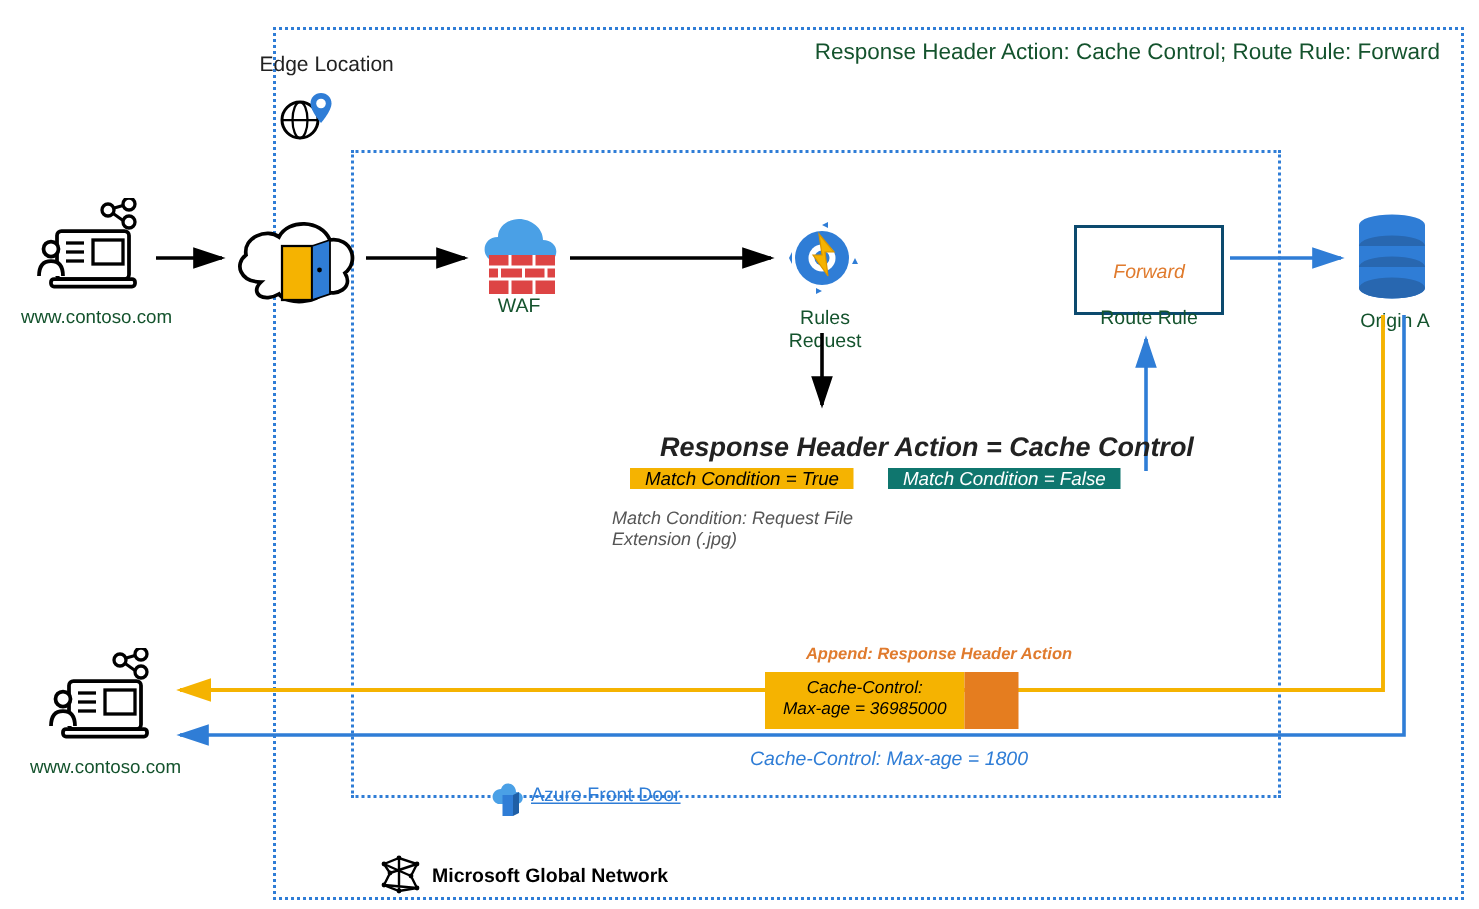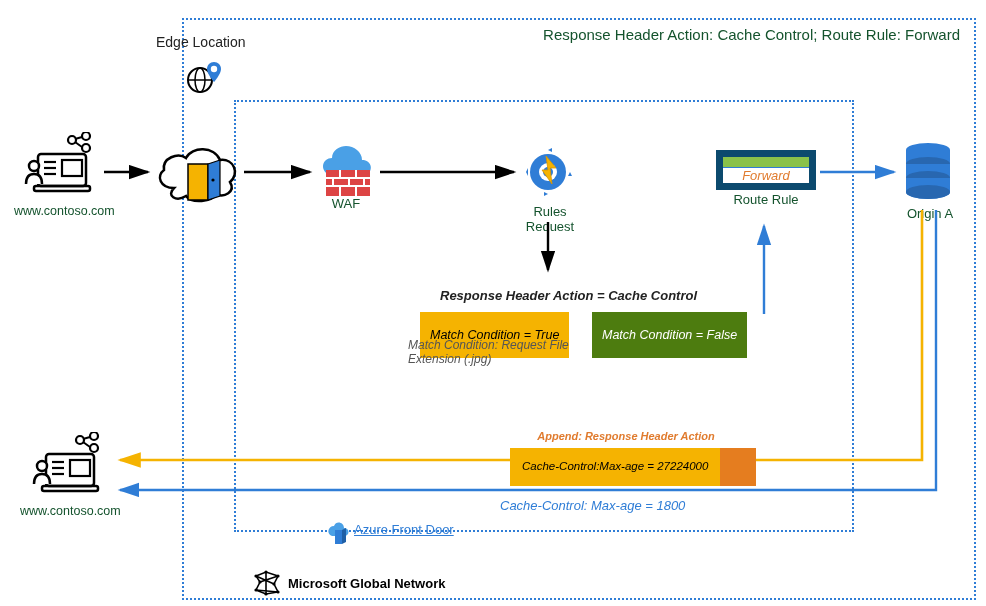--- a/index.html
+++ b/index.html
@@ -12,42 +12,42 @@
     font-size: 13px;
     color: #222;
   }
   .abs { position: absolute; }
   .dashed-box {
     border: 2px dotted #2f7dd6;
     position: absolute;
   }
   .label { text-align: center; color: #14532d; }
   .top-title { position: absolute; top: 26px; right: 26px; font-size: 15px; color: #14532d; }
-  .edge-label { position: absolute; top: 34px; left: 156px; font-size: 14px; }
+  .edge-label { position: absolute; top: 34px; left: 173px; font-size: 14px; }
   .user-icon svg { display:block; }
   .pill {
-    color: #fff; font-size: 12.5px; padding: 16px 10px;
+    color: #fff; font-size: 12.5px; padding: 0 10px;
     font-style: italic; white-space: nowrap;
   }
   .pill-yellow { background: #f5b301; color:#000; }
-  .pill-blue { background: #4d7c0f; }
+  .pill-blue { background: #0f766e; }
   .small-note { font-style: italic; color: #555; font-size: 12px; }
   .route-box {
-    border: 7px solid #0c4a6e; width: 100px; height: 40px;
-    display:flex; flex-direction:column;
+    border: 2px solid #0c4a6e; width: 100px; height: 60px;
+    display:flex; flex-direction:row;
   }
   .route-box .bar { background:#8ac24a; height:12px; border-bottom:1px solid #2f7dd6; }
   .route-box .txt { flex:1; display:flex; align-items:center; justify-content:center; color:#e07b2e; font-style:italic; font-size:13px; }
   .append-title { color:#e07b2e; font-style:italic; font-size:11px; font-weight:600; text-align:center; }
   .cache-box {
     display:flex; align-items:stretch; height:38px;
   }
   .cache-box .yel {
     background:#f5b301; color:#000; font-style:italic; font-size:11.5px;
-    display:flex; align-items:center; justify-content:center;
+    display:flex; flex-direction:column; align-items:center; justify-content:center;
     padding:0 12px; line-height:1.2;
   }
   .cache-box .orng {
     background:#e57d1f; width:36px;
   }
   .blue-note { color:#2f7dd6; font-style:italic; font-size:13px; }
   .afd-label { color:#2f7dd6; font-size:13px; }
   .mgn-label { font-size:13px; color:#000;font-weight:bold; }
   .cylinder svg{display:block;}
 </style>
@@ -128,21 +128,21 @@
     <circle cx="28" cy="28" r="5" fill="#2f7dd6"></circle>
     <path d="M26 12 L36 24 L30 24 L32 40 L22 26 L28 26 Z" fill="#f5b301" stroke="#d89400" stroke-width="0.8"></path>
   </svg>
 </div>
 <div class="abs label" style="left:510px; top:204px; width:80px;">Rules Request</div>
 
 <div class="abs route-box" style="left:716px; top:150px;">
   <div class="bar"></div>
   <div class="txt">Forward</div>
 </div>
-<div class="abs label" style="left:716px; top:192px; width:100px;">Route Rule</div>
+<div class="abs label" style="left:716px; top:204px; width:100px;">Route Rule</div>
 
 <div class="abs cylinder" style="left:902px; top:142px;">
   <svg width="52" height="62" viewBox="0 0 52 62">
     <ellipse cx="26" cy="8" rx="22" ry="7" fill="#2f7dd6"></ellipse>
     <path d="M4 8 L4 22 A22 7 0 0 0 48 22 L48 8" fill="#2f7dd6"></path>
     <ellipse cx="26" cy="22" rx="22" ry="7" fill="#2867b0"></ellipse>
     <path d="M4 22 L4 36 A22 7 0 0 0 48 36 L48 22" fill="#2f7dd6"></path>
     <ellipse cx="26" cy="36" rx="22" ry="7" fill="#2867b0"></ellipse>
     <path d="M4 36 L4 50 A22 7 0 0 0 48 50 L48 36" fill="#2f7dd6"></path>
     <ellipse cx="26" cy="50" rx="22" ry="7" fill="#2867b0"></ellipse>
@@ -173,33 +173,33 @@
 
   <line x1="548" y1="222" x2="548" y2="270" stroke="#000" stroke-width="2.4" marker-end="url(#ab)"></line>
 
   <path d="M764 314 L764 226" stroke="#2f7dd6" stroke-width="2.4" fill="none" marker-end="url(#abl)"></path>
 
   <path d="M922 210 L922 460 L120 460" stroke="#f5b301" stroke-width="2.6" fill="none" marker-end="url(#aye)"></path>
 
   <path d="M936 210 L936 490 L120 490" stroke="#2f7dd6" stroke-width="2.4" fill="none" marker-end="url(#abl)"></path>
 </svg>
 
-<div class="abs" style="left:440px; top:288px; font-style:italic; font-size:13px; font-weight:600;">Response Header Action = Cache Control</div>
+<div class="abs" style="left:440px; top:288px; font-style:italic; font-size:18px; font-weight:600;">Response Header Action = Cache Control</div>
 
 <div class="abs pill pill-yellow" style="left:420px; top:312px;">Match Condition = True</div>
 <div class="abs pill pill-blue" style="left:592px; top:312px;">Match Condition = False</div>
 
 <div class="abs small-note" style="left:408px; top:338px; width:200px;">Match Condition: Request File Extension (.jpg)</div>
 
 <div class="abs append-title" style="left:506px; top:430px; width:240px;">Append: Response Header Action</div>
 
 <div class="abs cache-box" style="left:510px; top:448px;">
   <div class="yel">
     <span>Cache-Control:</span>
-    <span>Max-age = 27224000</span>
+    <span>Max-age = 36985000</span>
   </div>
   <div class="orng"></div>
 </div>
 
 <div class="abs blue-note" style="left:500px; top:498px;">Cache-Control: Max-age = 1800</div>
 
 <div class="abs user-icon" style="left:28px; top:432px;">
   <svg width="80" height="68" viewBox="0 0 80 68">
     <rect x="18" y="22" width="48" height="32" rx="3" fill="none" stroke="#000" stroke-width="2.5"></rect>
     <rect x="14" y="54" width="56" height="5" rx="2" fill="none" stroke="#000" stroke-width="2.5"></rect>

